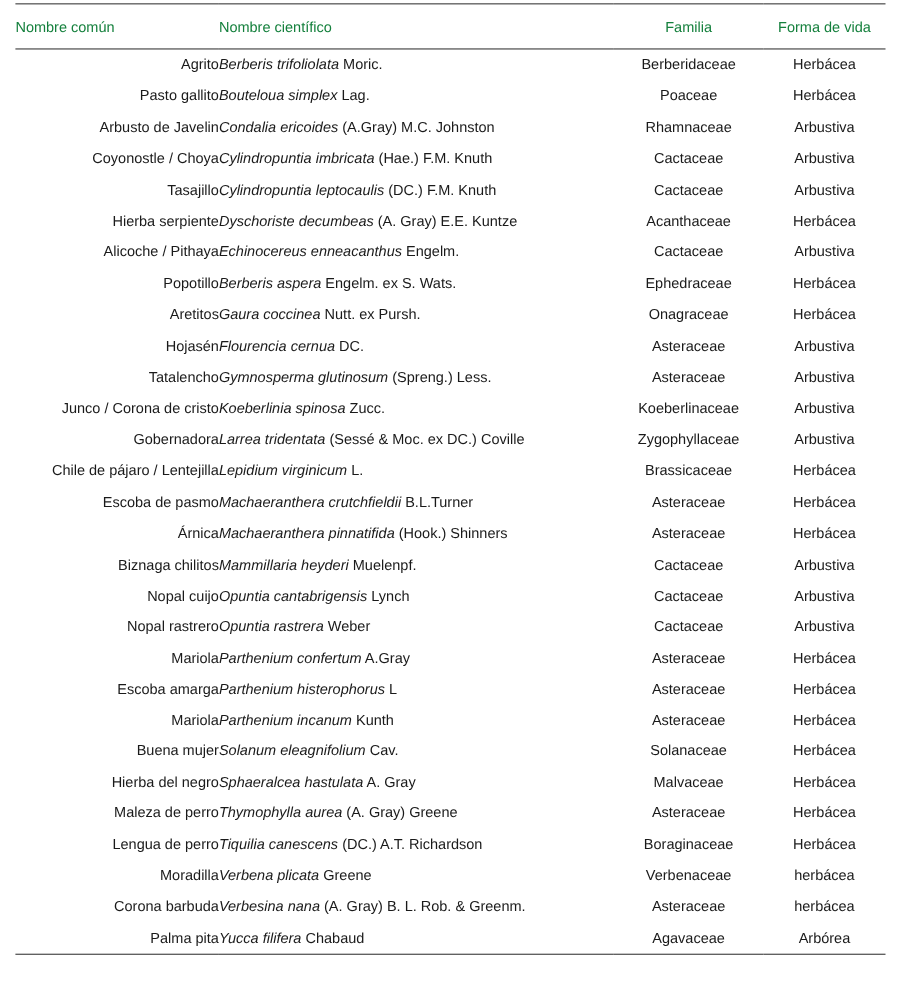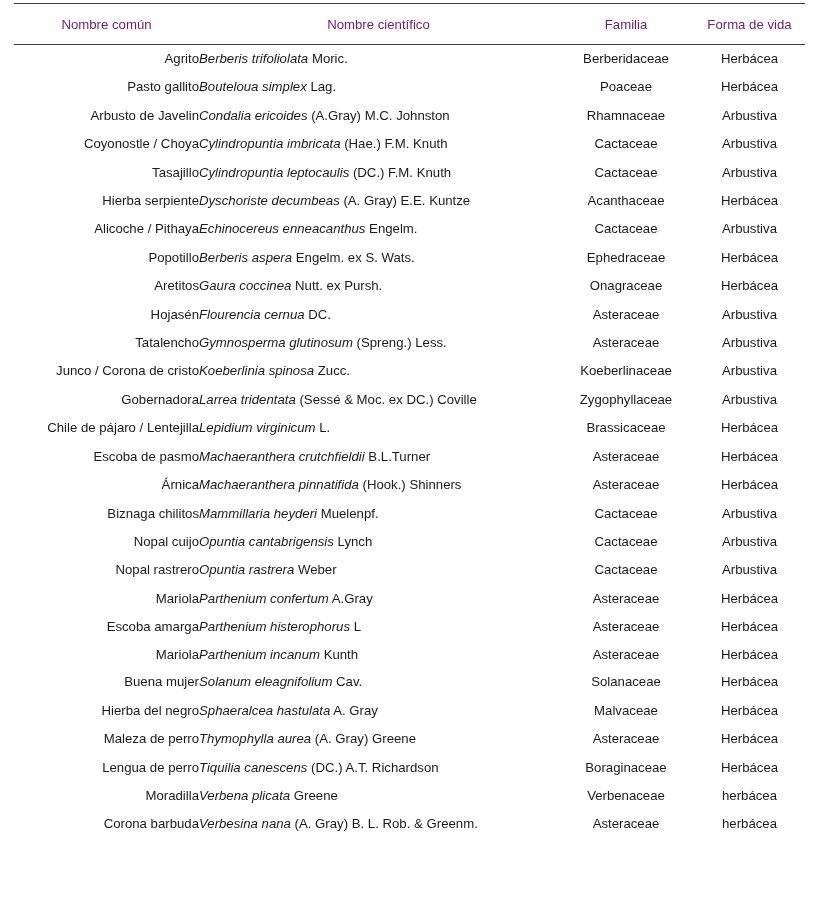--- a/index.html
+++ b/index.html
@@ -42,22 +42,21 @@
 
   
   table.species-table thead tr.head-row th {
     border-top: 1.4px solid #3b3b3b;
     border-bottom: 1.9px solid #3b3b3b;
     padding: 0;
     height: 40px;
     vertical-align: middle;
     font-weight: normal;
     font-size: 13.2px;
-    color: #701a75;
-    text-align: center;
+    color: #15803d;
   }
 
   th.h-common { text-align: left;   padding-left: 4px; }
   th.h-sci    { text-align: left;   padding-left: 185px; }
   th.h-fam    { text-align: center; }
   th.h-life   { text-align: center; }
 
   
   table.species-table tbody td {
     padding: 0;
@@ -268,16 +267,22 @@
           <td class="cell-sci"><span class="sci-name">Verbena plicata</span><span class="sci-auth">Greene</span></td>
           <td class="cell-fam">Verbenaceae</td>
           <td class="cell-life">herbácea</td>
         </tr>
         <tr>
           <td class="cell-common">Corona barbuda</td>
           <td class="cell-sci"><span class="sci-name">Verbesina nana</span><span class="sci-auth">(A. Gray) B. L. Rob. &amp; Greenm.</span></td>
           <td class="cell-fam">Asteraceae</td>
           <td class="cell-life">herbácea</td>
         </tr>
+        <tr class=" last-row">
+          <td class="cell-common">Palma pita</td>
+          <td class="cell-sci"><span class="sci-name">Yucca filifera</span><span class="sci-auth">Chabaud</span></td>
+          <td class="cell-fam">Agavaceae</td>
+          <td class="cell-life">Arbórea</td>
+        </tr>
       </tbody>
   </table>
 
 </div>
 
 </body></html>

